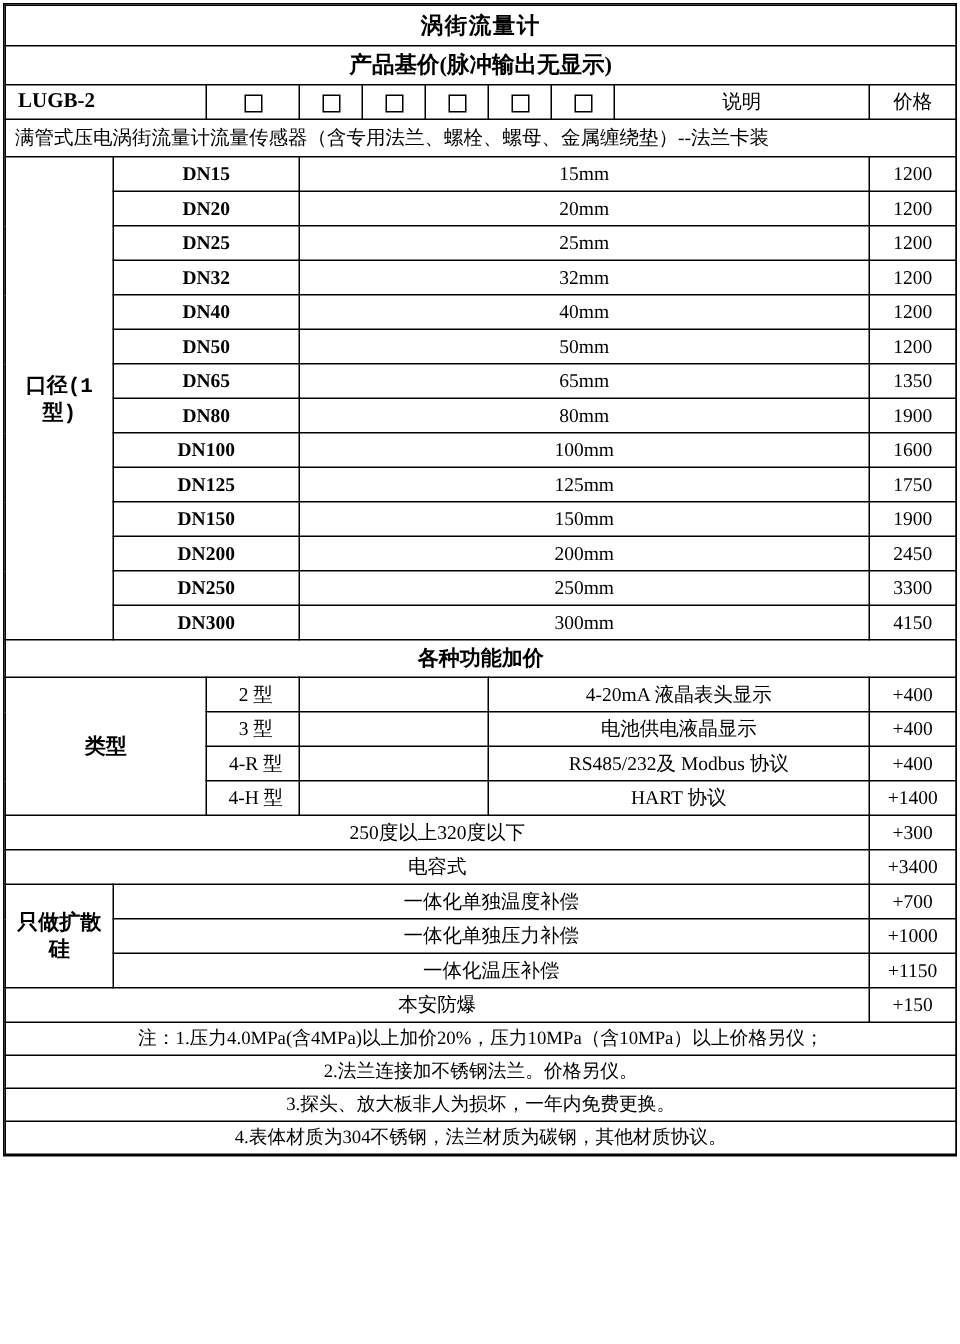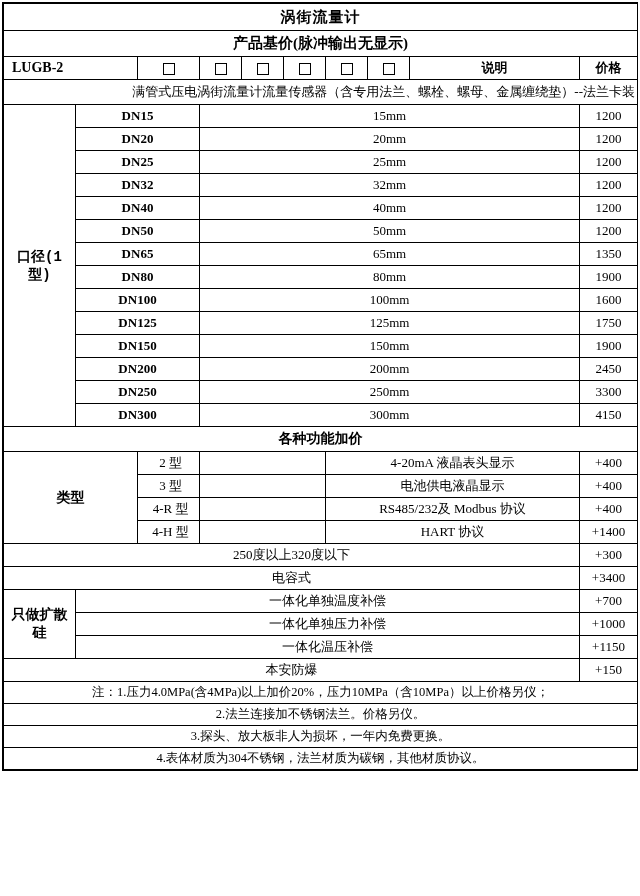--- a/index.html
+++ b/index.html
@@ -18,23 +18,23 @@
     border:1px solid #000;
     text-align:center;
     vertical-align:middle;
     font-size:13px;
     padding:1px 2px;
     height:23px;
     box-sizing:border-box;
   }
   .title{font-size:15px;font-weight:bold;letter-spacing:1px;height:27px;margin-left:20px;}
   .subtitle{font-size:15px;font-weight:bold;height:26px;}
-  .hdr{font-weight:bold;font-size:13px;}
+  .hdr{font-weight:normal;font-size:13px;}
   .lugb{font-weight:bold;font-size:14px;text-align:left;padding-left:8px;margin-top:20px;}
-  .desc-row{font-size:13px;text-align:right;padding-left:6px;height:25px;}
+  .desc-row{font-size:13px;text-align:left;padding-left:6px;height:25px;}
   .cb{
     display:inline-block;width:10px;height:10px;
     border:1px solid #000;background:#fff;
     vertical-align:middle;
   }
   .dn{font-weight:bold;font-size:13px;}
   .mm{font-size:13px;}
   .price{font-size:13px;}
   .section{font-size:14px;font-weight:bold;height:25px;margin-left:36px;}
   .vert{font-weight:bold;font-size:14px;font-family:Liberation Mono, monospace;}

